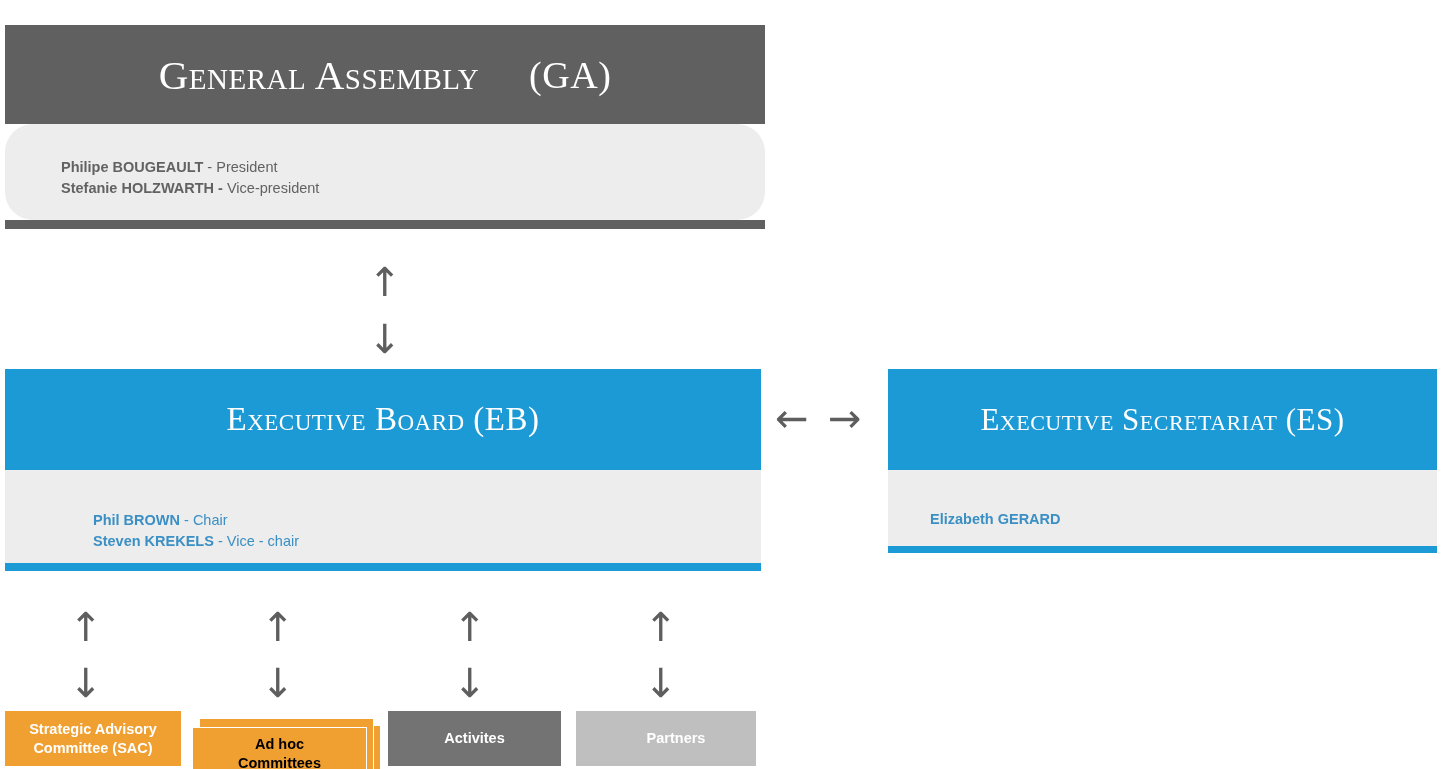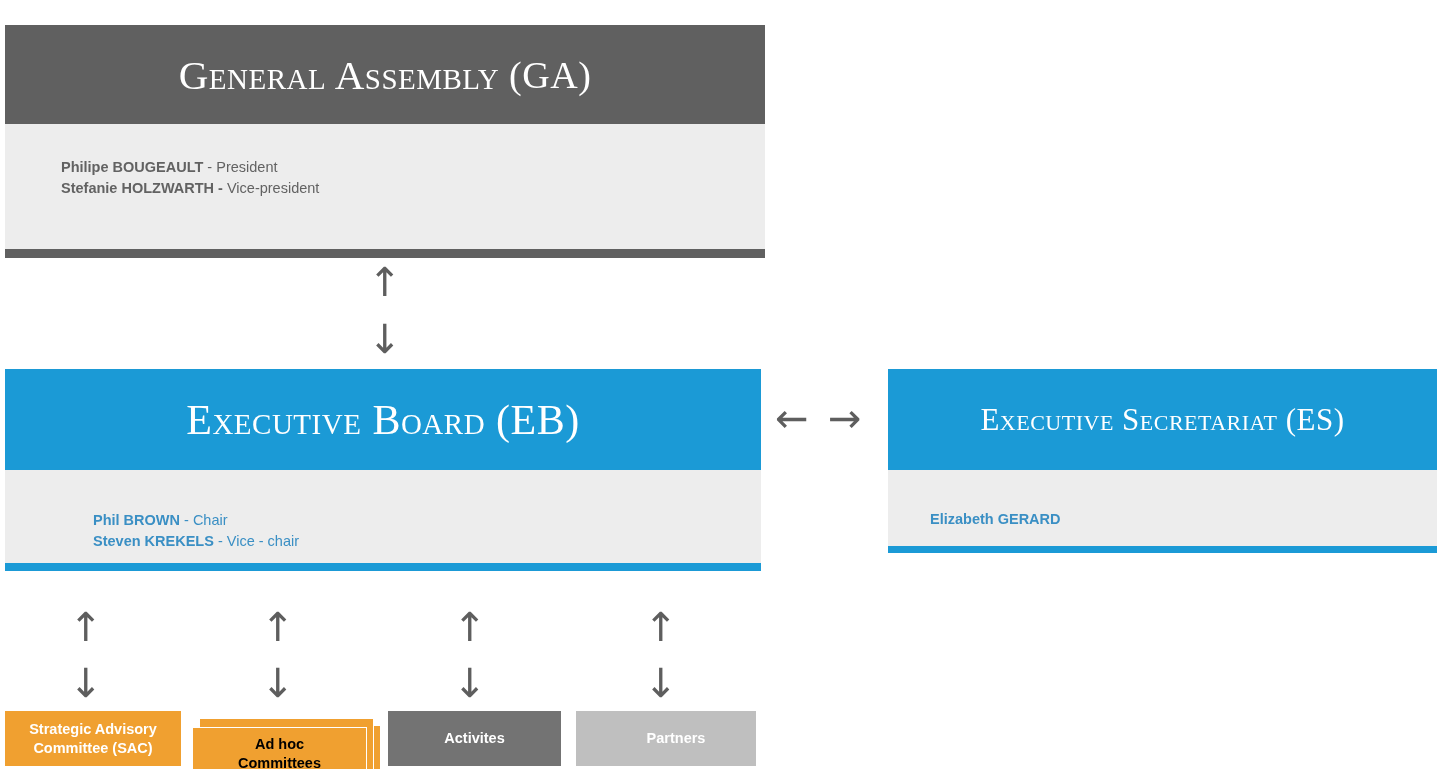--- a/index.html
+++ b/index.html
@@ -48,46 +48,48 @@
   
   #ga-panel {
     left: 5px;
     top: 25px;
     width: 760px;
   }
   #ga-panel .panel-header {
     height: 99px;
     background: #606060;
     font-size: 41px;
+    gap: 20px;
   }
   #ga-panel .panel-header .abbr {
     font-size: 38px;
   }
   #ga-panel .panel-body {
-    height: 125px;
+    height: 96px;
     padding: 33px 0 16px 56px;
+    border-radius: 28px;
   }
   #ga-panel .member-line {
     color: #626262;
   }
   #ga-panel .panel-footbar {
     height: 9px;
     background: #606060;
   }
 
   
   #eb-panel {
     left: 5px;
     top: 369px;
     width: 756px;
   }
   #eb-panel .panel-header {
     height: 101px;
     background: #1b9ad6;
-    font-size: 42px;
+    font-size: 33px;
   }
   #eb-panel .panel-body {
     height: 93px;
     padding: 40px 0 0 88px;
   }
   #eb-panel .member-line {
     color: #3a8fc4;
   }
   #eb-panel .panel-footbar {
     height: 8px;

